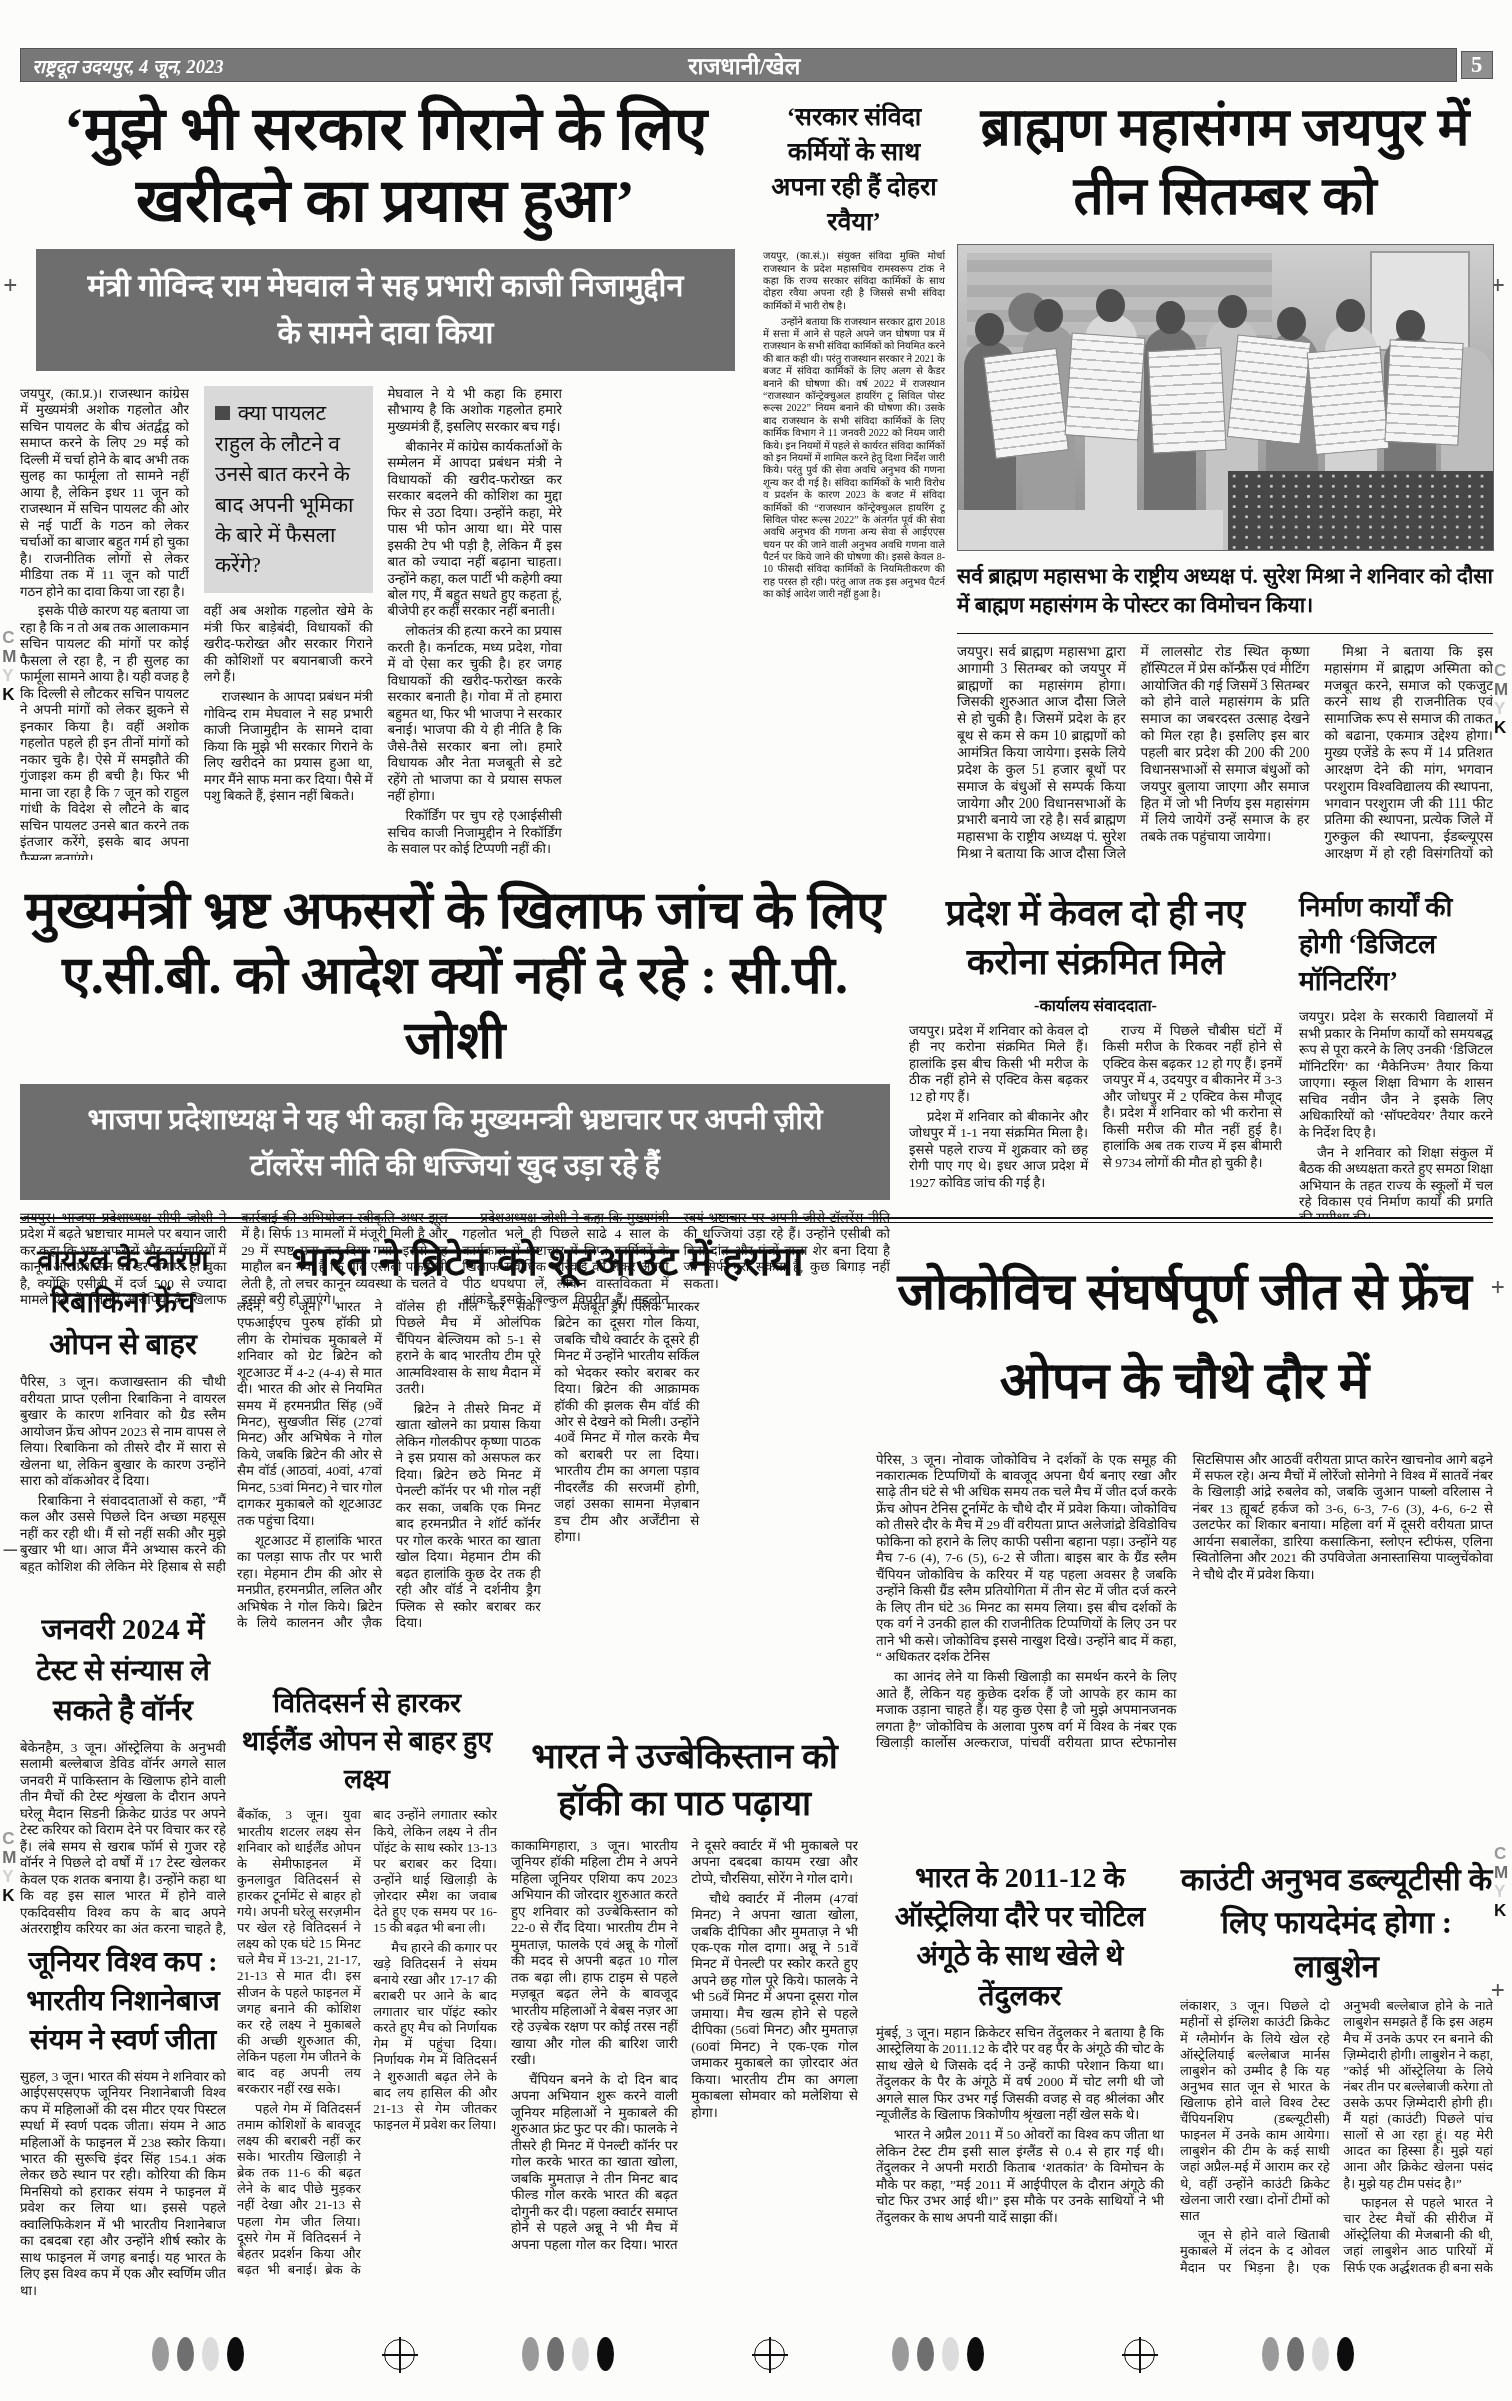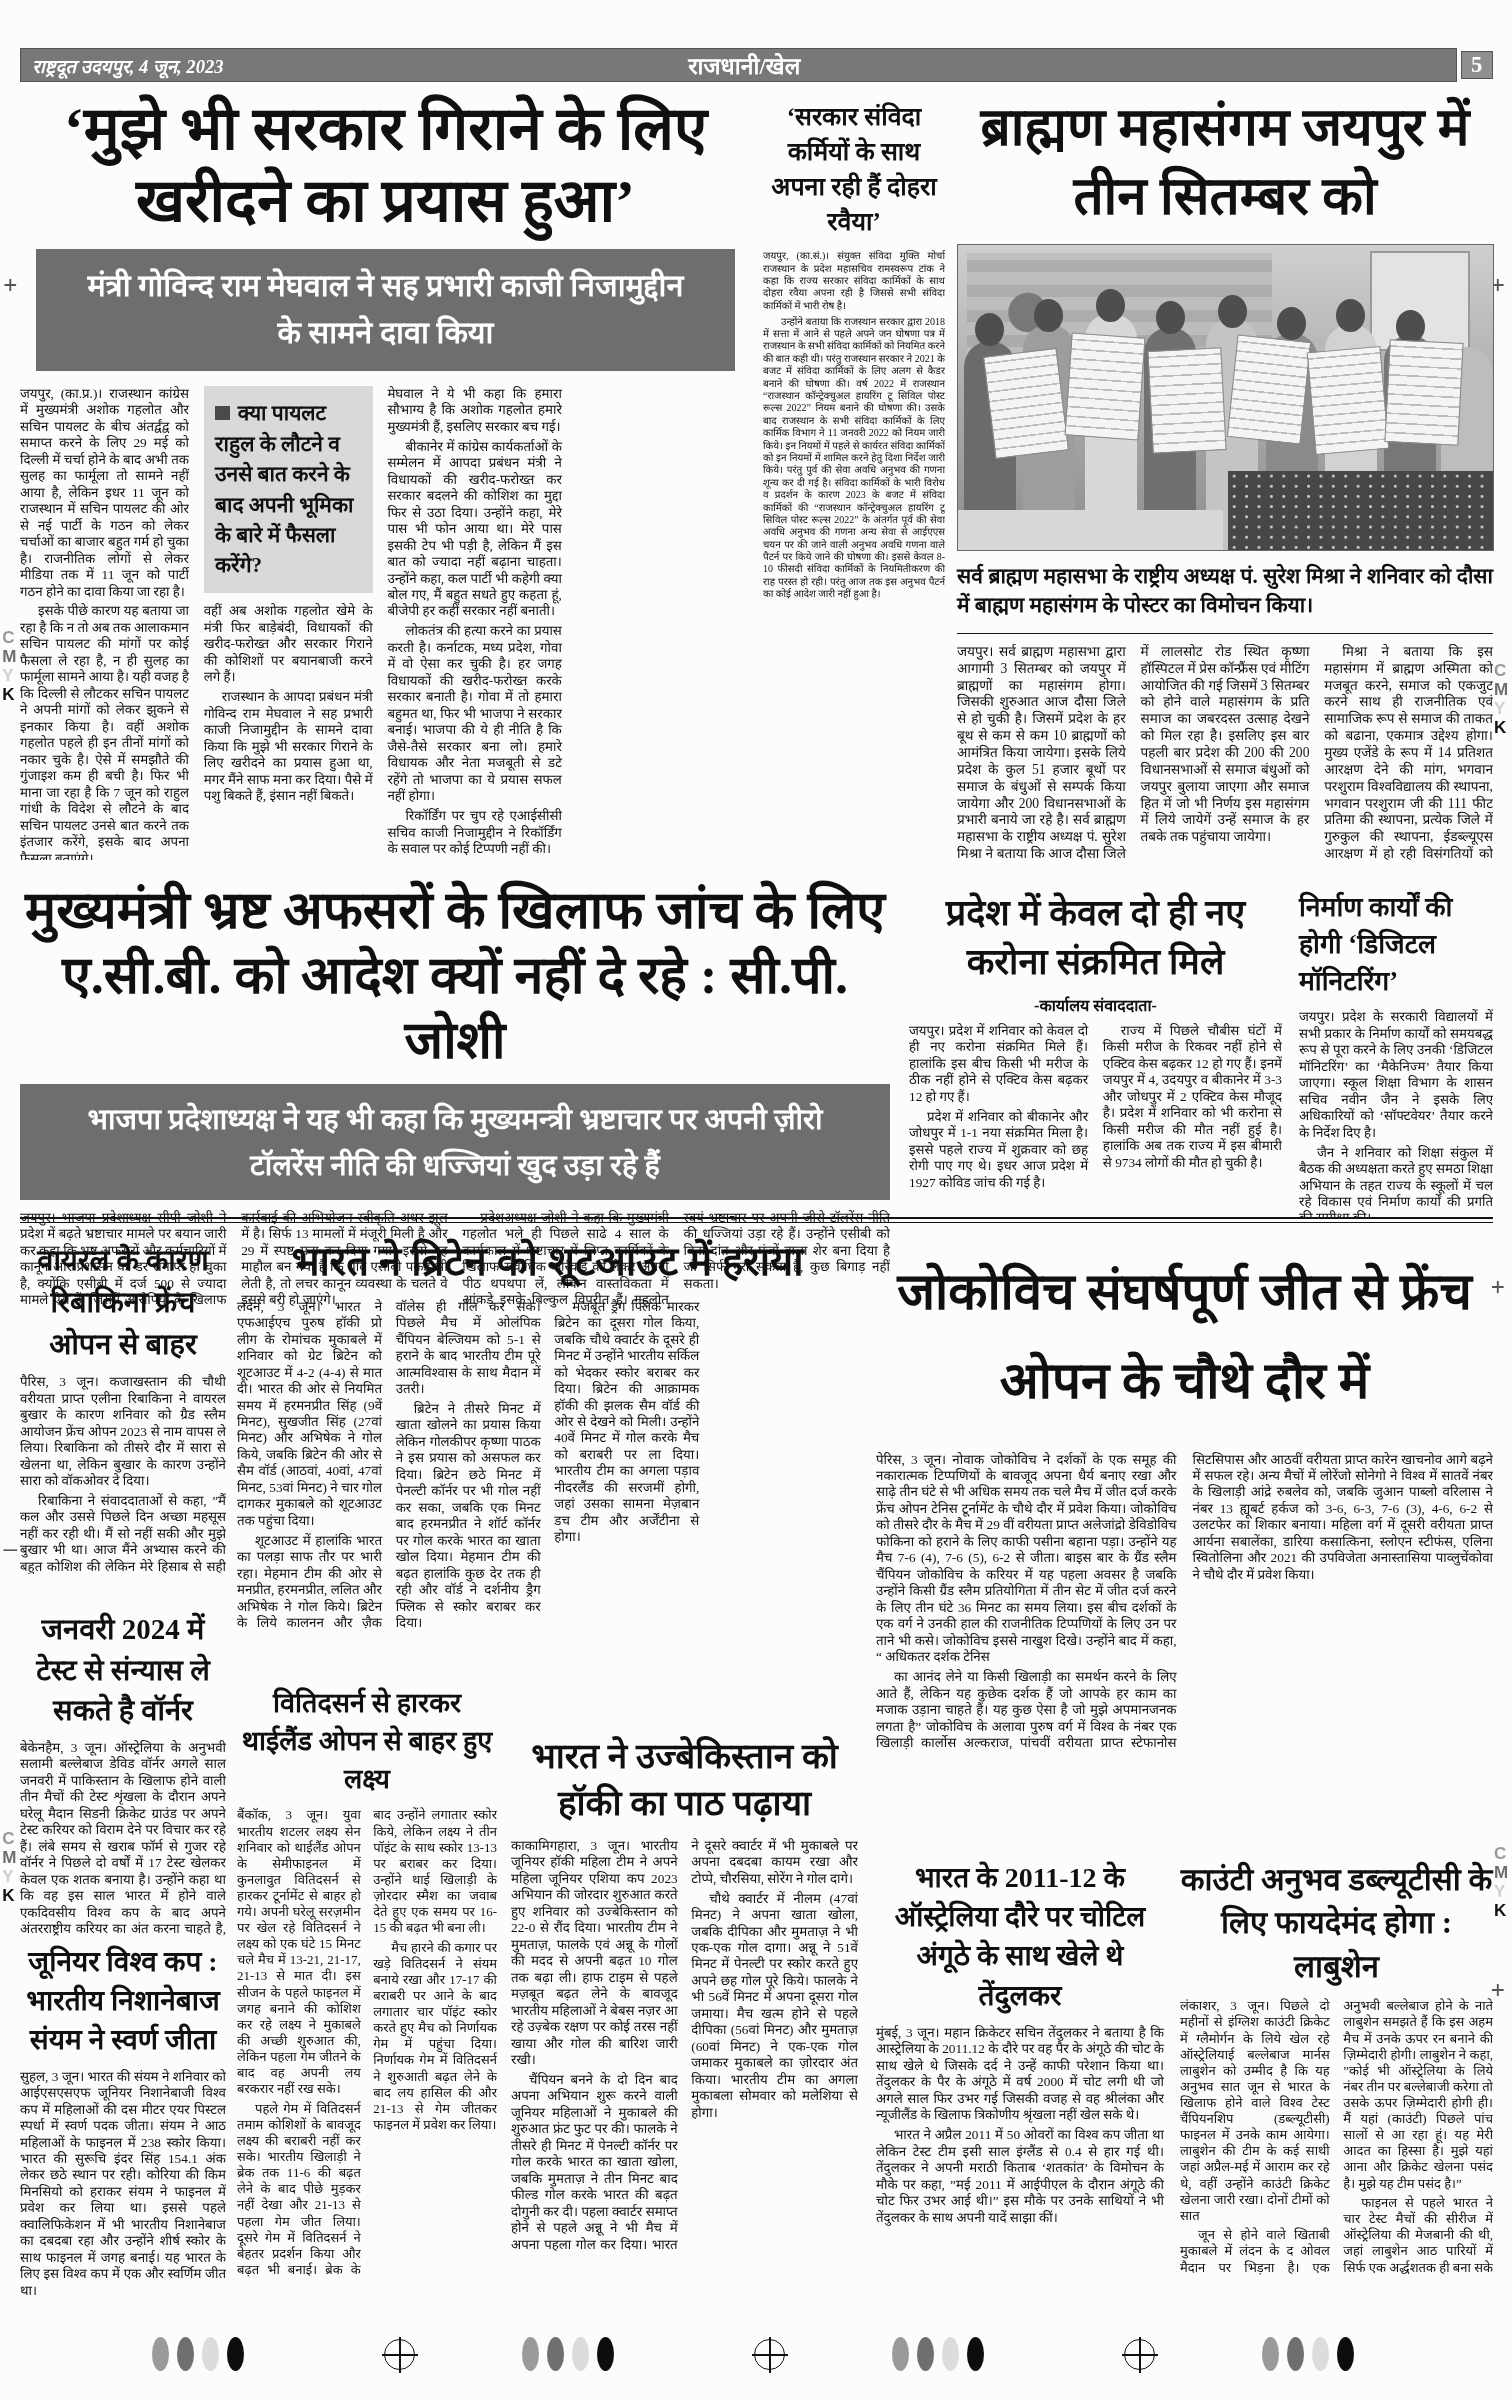--- a/index.html
+++ b/index.html
@@ -17,21 +17,21 @@
            display:flex;align-items:center;justify-content:center;font-size:22.6px;font-weight:bold;}
   
   .hl{font-weight:700;text-align:center;}
   .subbar{background:#6e6e6e;color:#fff;font-weight:700;text-align:center;}
   .bt{text-align:justify;font-size:13.3px;line-height:1.24;overflow:hidden;}
   .bt p{margin:0 0 3.4px 0;text-indent:18px;}
   .bt p:first-child{text-indent:0;}
   .flow{column-fill:auto;}
   .inset{background:#d9d9d9;padding:12.4px 11.3px;margin-bottom:10.2px;}
   .inset .bullet{display:inline-block;width:14.7px;height:14.7px;background:#4a4a4a;margin-right:8px;}
-  .inset .q{font-size:21px;line-height:1.45;font-weight:700;}
+  .inset .q{font-size:21px;line-height:1.45;font-weight:400;}
   .byline{text-align:center;font-weight:700;font-size:16px;}
   .rule-dbl{border-top:2.3px solid #111;border-bottom:1.1px solid #111;height:3.4px;}
   .rule-thin{border-top:1.1px solid #111;height:0;}
   
   .photo{background:linear-gradient(180deg,#cfcfcf 0%,#a8a8a8 55%,#8d8d8d 100%);overflow:hidden;border:0.6px solid #666;}
   .photo .banner{position:absolute;left:8.5px;top:8px;width:305px;height:119px;background:#b7b7b7;
                  background-image:radial-gradient(circle at 20% 50%,#6d6d6d 0 19px,transparent 20.3px),
                  repeating-linear-gradient(0deg,#a9a9a9 0 12.4px,#bdbdbd 12.4px 25px);opacity:.85;}
   .photo .window{position:absolute;right:22.6px;top:5.6px;width:96px;height:96px;background:#e3e3e3;border:2.3px solid #9a9a9a;}
   .person{position:absolute;bottom:0;width:52px;border-radius:26px 26px 0 0;}

